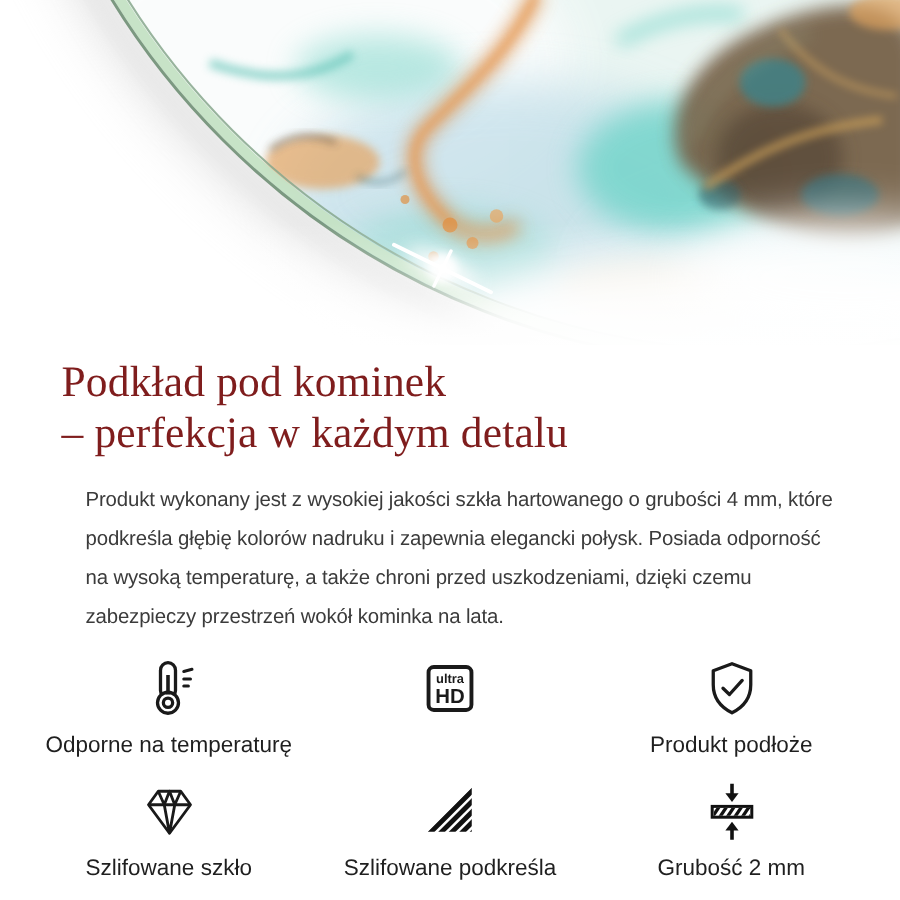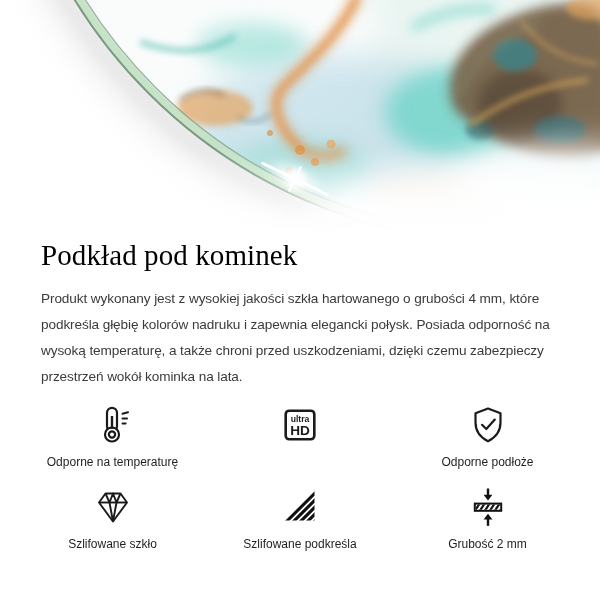--- a/index.html
+++ b/index.html
@@ -5,39 +5,39 @@
   html,body{margin:0;padding:0;background:#fff;}
   .page{
     position:relative;width:600px;height:600px;background:#fff;overflow:hidden;
     font-family:"Liberation Sans",sans-serif;
   }
   .hero{position:absolute;top:0;left:0;width:600px;height:236px;}
   .hero svg{display:block;}
   .content{position:absolute;top:236px;left:0;width:600px;padding:0 41px;box-sizing:border-box;}
   .heading{
     font-family:"Liberation Serif","DejaVu Serif",serif;
-    font-weight:400;color:#000000;font-size:29px;line-height:34px;
+    font-weight:400;color:#7f1d1d;font-size:29px;line-height:34px;
     margin:2px 0 0 0;letter-spacing:0.1px;
   }
   .heading span{display:block;}
   .desc{
-    margin:14px 0 0 0;color:#3b3b3b;font-size:13.6px;line-height:26px;
+    margin:14px 0 0 16px;color:#3b3b3b;font-size:13.6px;line-height:26px;
     letter-spacing:-0.1px;max-width:522px;
   }
   .features{
     margin-top:15px;display:grid;
     grid-template-columns:165px 165px 165px;
     justify-content:space-between;row-gap:17px;
     padding:0 0;margin-left:-11px;margin-right:-11px;
   }
   .feature{display:flex;flex-direction:column;align-items:center;}
   .ficon{width:40px;height:40px;display:block;}
   .ficon svg{display:block;width:40px;height:40px;}
   .flabel{
-    margin-top:10px;font-size:12px;line-height:15px;color:#1f1f1f;
+    margin-top:10px;font-size:15px;line-height:15px;color:#1f1f1f;
     text-align:center;white-space:nowrap;
   }
 </style>
 </head>
 <body>
 
 <div class="page">
 
   <div class="hero">
     <svg width="600" height="236" viewBox="0 0 600 236" xmlns="http://www.w3.org/2000/svg">
@@ -123,20 +123,21 @@
         <line x1="-36" y1="0" x2="36" y2="0" stroke="#ffffff" stroke-width="2.6" stroke-linecap="round"></line>
         <line x1="0" y1="-13" x2="0" y2="13" stroke="#ffffff" stroke-width="2.2" stroke-linecap="round"></line>
         <circle cx="0" cy="0" r="3" fill="#ffffff"></circle>
       </g>
     </svg>
   </div>
 
   <div class="content">
     <h1 class="heading">
       <span>Podkład pod kominek</span>
+      <span>– perfekcja w każdym detalu</span>
     </h1>
 
     <p class="desc">Produkt wykonany jest z wysokiej jakości szkła hartowanego o grubości 4 mm, które podkreśla głębię kolorów nadruku i zapewnia elegancki połysk. Posiada odporność na wysoką temperaturę, a także chroni przed uszkodzeniami, dzięki czemu zabezpieczy przestrzeń wokół kominka na lata.</p>
 
     <div class="features">
 
       <div class="feature">
         <span class="ficon">
           <svg viewBox="0 0 40 40">
             <g fill="none" stroke="#1a1a1a" stroke-width="2.2">
@@ -165,21 +166,21 @@
         </span>
       </div>
 
       <div class="feature">
         <span class="ficon">
           <svg viewBox="0 0 40 40">
             <path d="M20,3.5 L32.5,8.2 L32.5,17.5 C32.5,26.5 27.2,32.6 20,36.2 C12.8,32.6 7.5,26.5 7.5,17.5 L7.5,8.2 Z" fill="#fff" stroke="#1a1a1a" stroke-width="2.2" stroke-linejoin="round"></path>
             <path d="M14,19.8 L18.3,24 L26.8,14.6" fill="none" stroke="#1a1a1a" stroke-width="2.2" stroke-linecap="round" stroke-linejoin="round"></path>
           </svg>
         </span>
-        <span class="flabel">Odporne podłoże</span>
+        <span class="flabel">Produkt podłoże</span>
       </div>
 
       <div class="feature">
         <span class="ficon">
           <svg viewBox="0 0 40 40">
             <g fill="none" stroke="#1a1a1a" stroke-width="1.9" stroke-linejoin="round">
               <path d="M6,15.5 L12.5,6.5 L27.5,6.5 L34,15.5 L20,34.5 Z" fill="#fff"></path>
               <path d="M6,15.5 L34,15.5"></path>
               <path d="M12.5,6.5 L16.5,15.5 L20,6.5 L23.5,15.5 L27.5,6.5"></path>
               <path d="M20,34.5 L16.5,15.5 M20,34.5 L23.5,15.5"></path>

